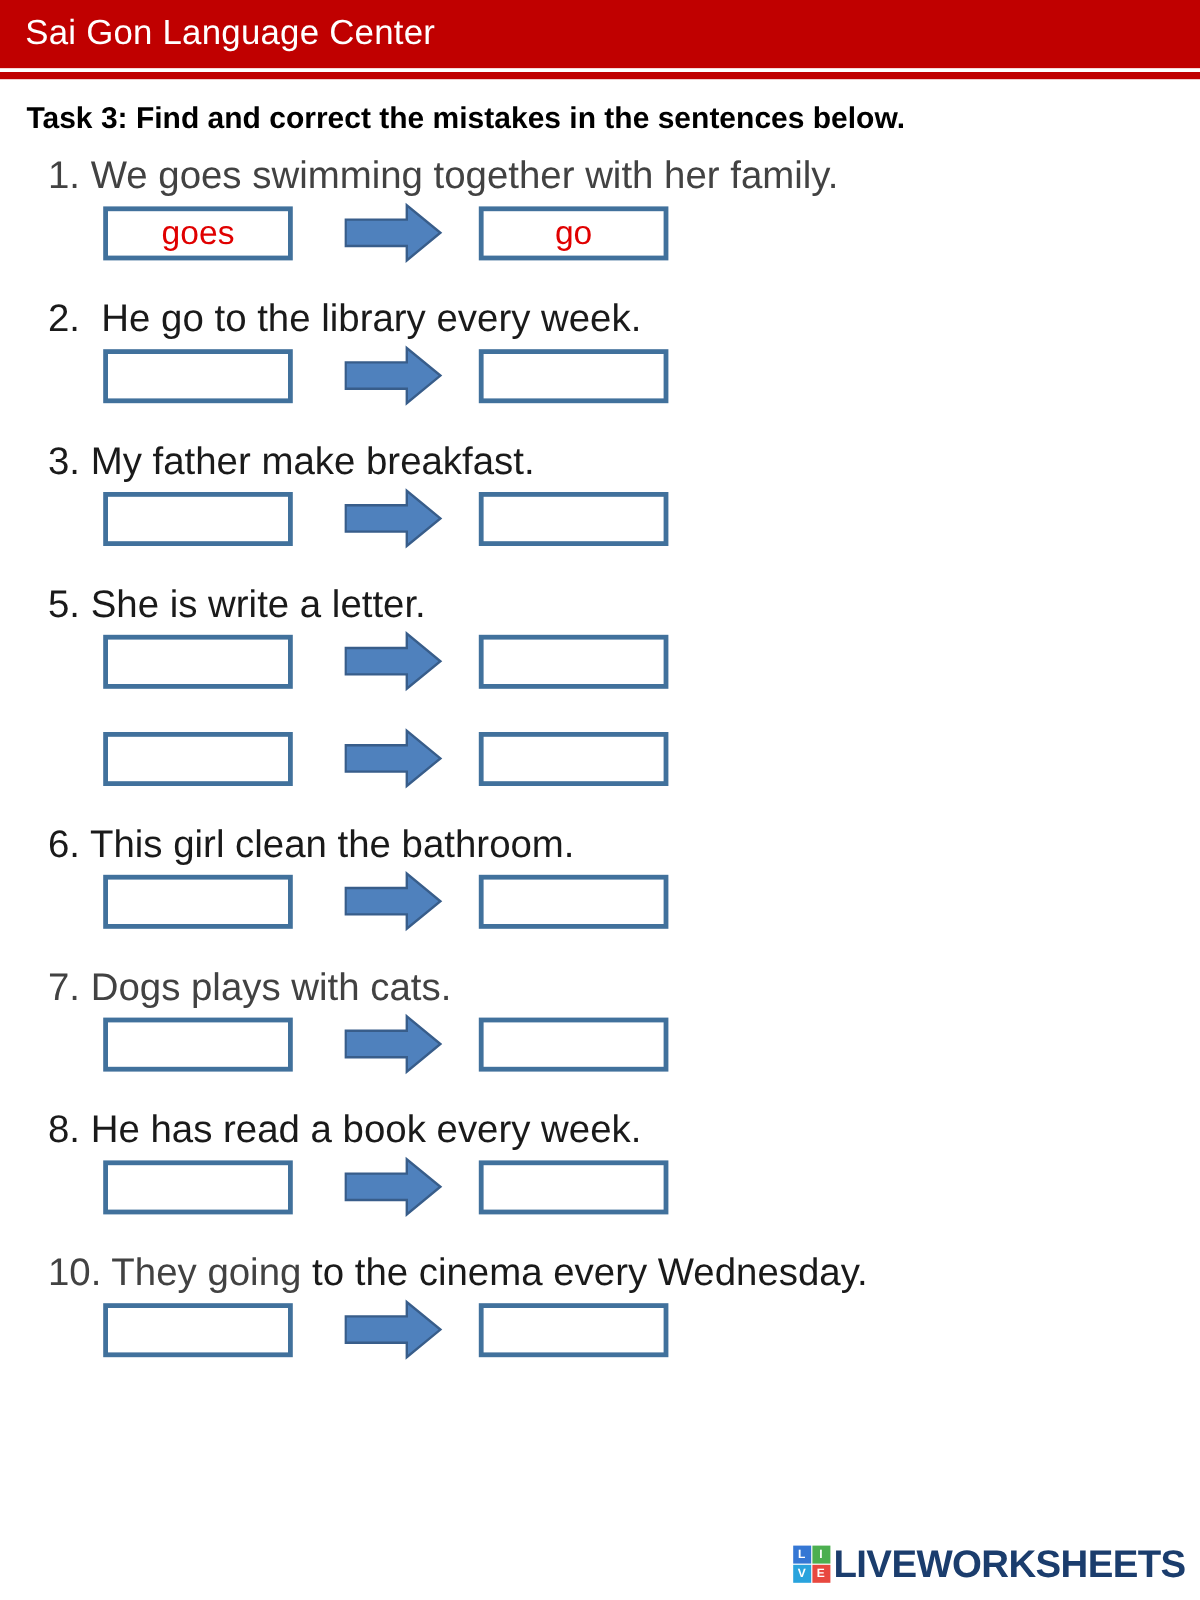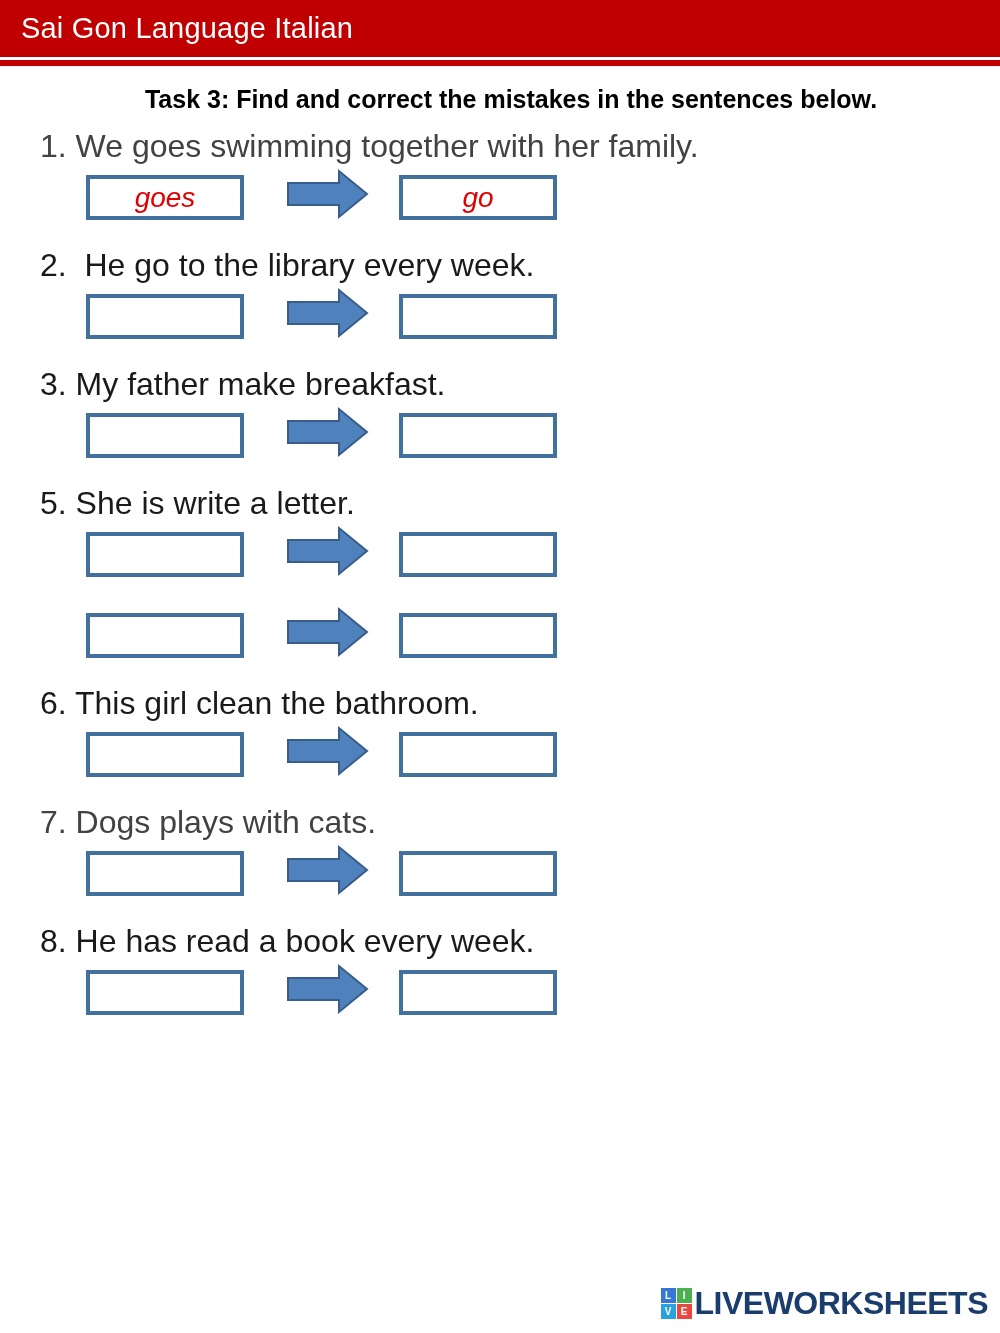--- a/index.html
+++ b/index.html
@@ -14,34 +14,34 @@
   .header-bar{
     height:57px;background:#c00000;color:#ffffff;
     display:flex;align-items:center;padding-left:21px;
     font-size:29px;letter-spacing:0.2px;
   }
   .stripe-gap{height:3px;background:#ffffff;}
   .stripe{height:6px;background:#c00000;}
   
   .task-title{
     margin:19px 0 0 22px;
-    font-size:25px;font-weight:bold;color:#000000;text-align:center;
+    font-size:25px;font-weight:bold;color:#000000;
   }
   
   .items{margin-top:16px;}
   .item{margin-left:40px;margin-bottom:29px;}
   .item.gap-before{margin-top:41px;}
   .sentence{
     font-size:32px;color:#1a1a1a;line-height:33px;
     white-space:pre-wrap;
   }
   .seg.muted{color:#424242;}
   .answer-row{
-    display:flex;align-items:flex-end;
-    margin-top:5px;margin-left:46px;font-style:italic;
+    display:flex;align-items:center;
+    margin-top:5px;margin-left:46px;
   }
   .answer-box{
     box-sizing:border-box;
     width:158px;height:45px;
     border:4px solid #41719c;background:#ffffff;
     display:flex;align-items:center;justify-content:center;
   }
   .answer{
     font-size:28px;color:#e00000;line-height:1;
   }
@@ -66,21 +66,21 @@
   .sq-2{background:#29a3dd;}
   .sq-3{background:#e8483f;}
   .wordmark{
     font-size:32px;font-weight:bold;color:#1b3d6d;letter-spacing:-0.5px;
   }
 </style>
 </head>
 <body>
 
 <div class="header-bar">
-  <span>Sai Gon Language Italian</span>
+  <span>Sai Gon Language Center</span>
 </div>
 <div class="stripe-gap"></div>
 <div class="stripe"></div>
 
 <div class="task-title">Task 3: Find and correct the mistakes in the sentences below.</div>
 
 <div class="items">
 
   <div class="item">
     <div class="sentence"><span class="seg muted">1. We goes swimming together with her family.</span><span class="seg"></span></div>
@@ -195,20 +195,34 @@
       <svg class="arrow-svg" width="82" height="52" viewBox="0 0 82 52">
           <polygon points="1,15 52,15 52,3 80,26 52,49 52,37 1,37" fill="#4f81bd" stroke="#385d8a" stroke-width="2"></polygon>
         </svg>
       <div class="answer-box">
           <span class="answer"></span>
         </div>
     </div>
   </div>
 
 
+  <div class="item">
+    <div class="sentence"><span class="seg muted">10. They going </span><span class="seg">to the cinema every Wednesday.</span></div>
+    <div class="answer-row">
+      <div class="answer-box">
+          <span class="answer"></span>
+        </div>
+      <svg class="arrow-svg" width="82" height="52" viewBox="0 0 82 52">
+          <polygon points="1,15 52,15 52,3 80,26 52,49 52,37 1,37" fill="#4f81bd" stroke="#385d8a" stroke-width="2"></polygon>
+        </svg>
+      <div class="answer-box">
+          <span class="answer"></span>
+        </div>
+    </div>
+  </div>
 
 </div>
 
 <div class="footer">
   <div class="logo-grid">
     <span class="logo-sq sq-0">L</span>
     <span class="logo-sq sq-1">I</span>
     <span class="logo-sq sq-2">V</span>
     <span class="logo-sq sq-3">E</span>
   </div>

